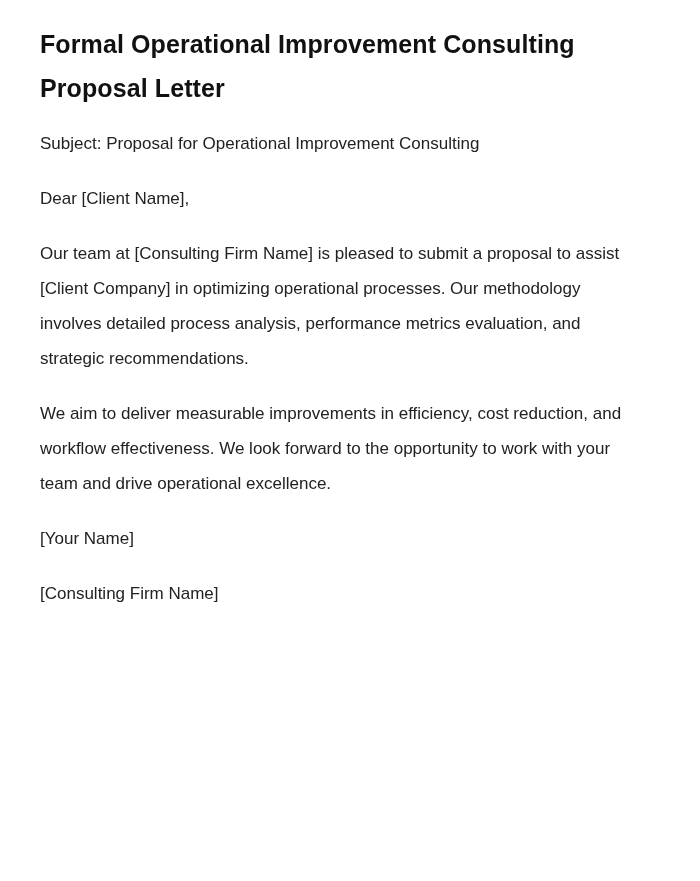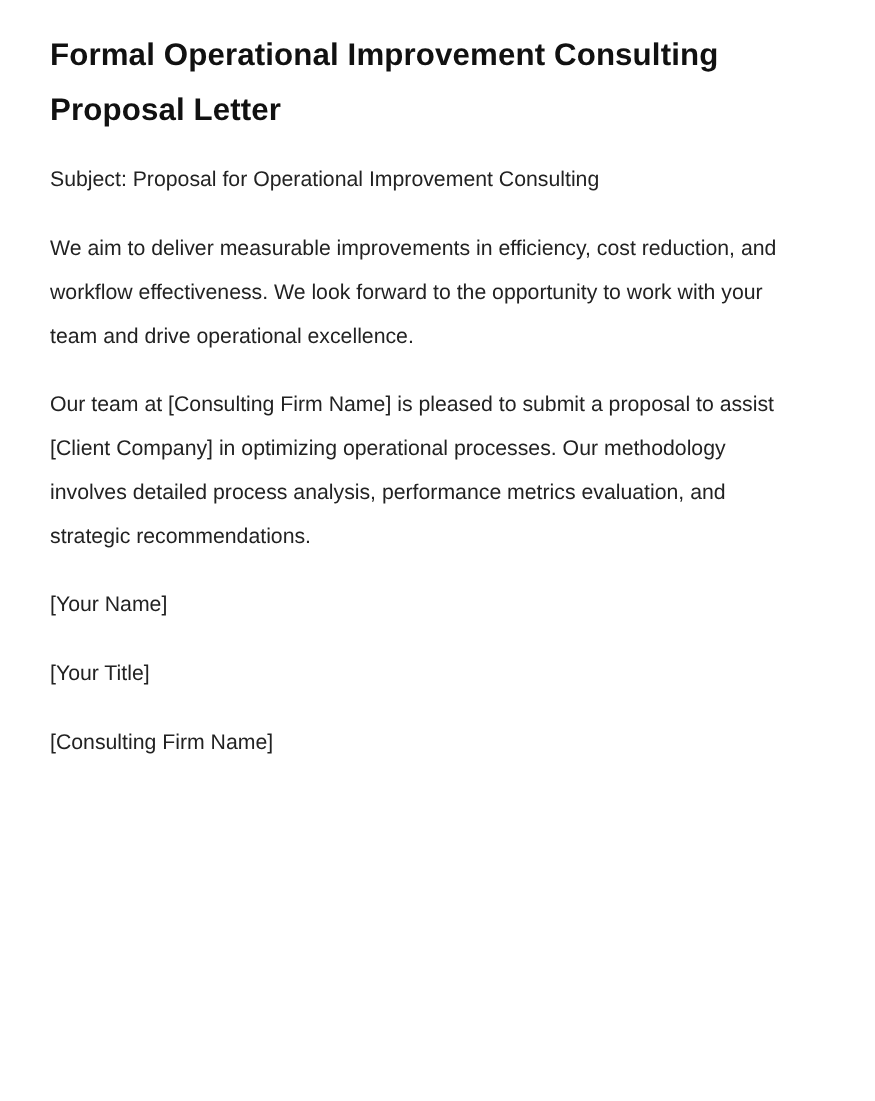--- a/index.html
+++ b/index.html
@@ -45,26 +45,26 @@
 </style>
 </head>
 <body>
 
 <div class="page">
 
   <h1 class="doc-title">Formal Operational Improvement Consulting Proposal Letter</h1>
 
   <p class="doc-par first">Subject: Proposal for Operational Improvement Consulting</p>
 
+  <p class="doc-par">Dear [Client Name],</p>
+
+  <p class="doc-par">Our team at [Consulting Firm Name] is pleased to submit a proposal to assist [Client Company] in optimizing operational processes. Our methodology involves detailed process analysis, performance metrics evaluation, and strategic recommendations.</p>
 
   <p class="doc-par">We aim to deliver measurable improvements in efficiency, cost reduction, and workflow effectiveness. We look forward to the opportunity to work with your team and drive operational excellence.</p>
-
-  <p class="doc-par">Our team at [Consulting Firm Name] is pleased to submit a proposal to assist [Client Company] in optimizing operational processes. Our methodology involves detailed process analysis, performance metrics evaluation, and strategic recommendations.</p>
 
 
   <p class="doc-par">[Your Name]</p>
 
-  <p class="doc-par">[Your Title]</p>
 
   <p class="doc-par">[Consulting Firm Name]</p>
 
 
 </div>
 
 </body></html>

